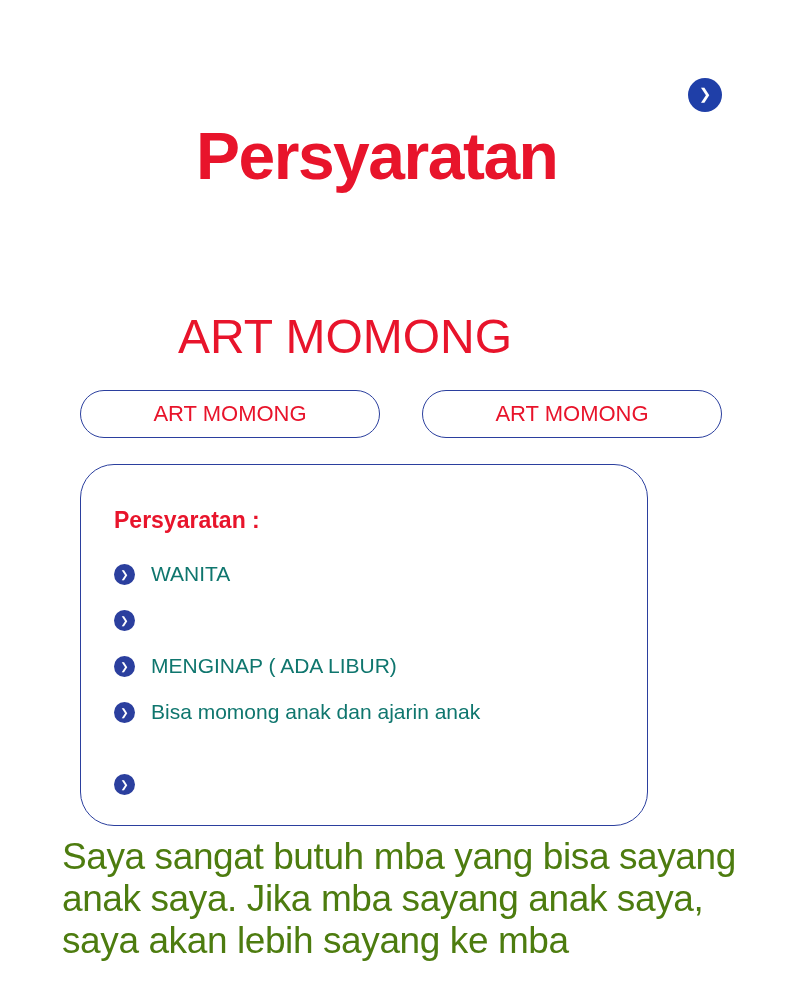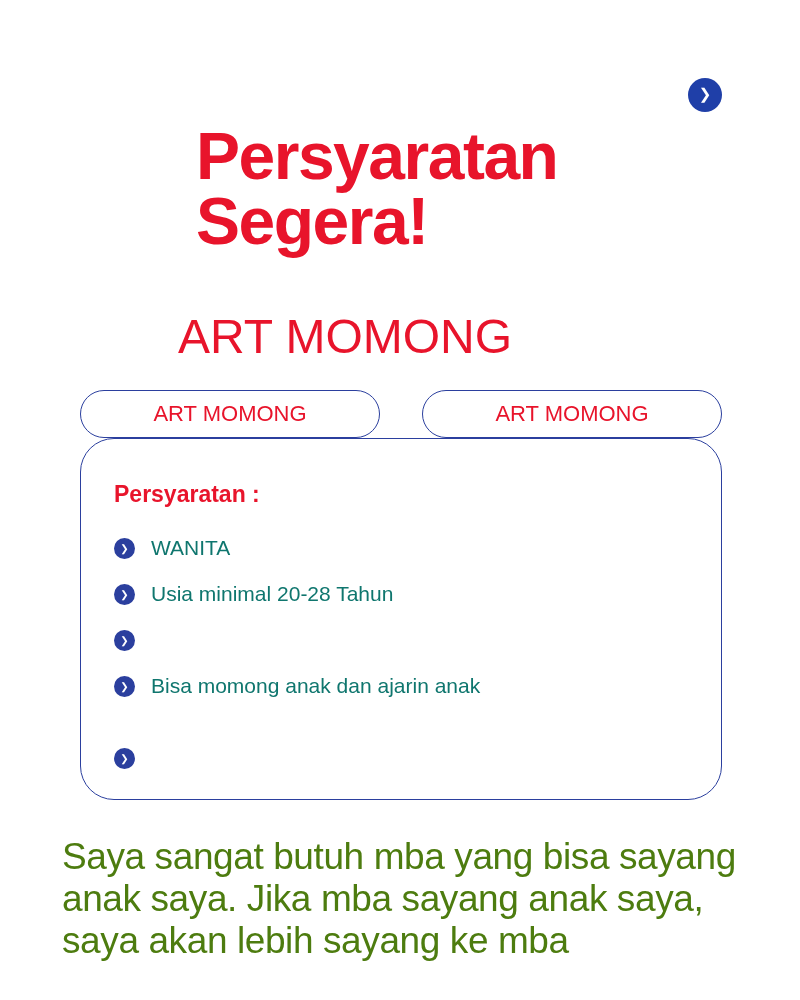--- a/index.html
+++ b/index.html
@@ -94,23 +94,23 @@
     justify-content: center;
     color: #e8142b;
     font-size: 22px;
     background: #ffffff;
     box-sizing: border-box;
   }
 
   
   .req-card {
     position: absolute;
-    top: 438px;
+    top: 464px;
     left: 80px;
-    width: 642px;
+    width: 568px;
     height: 362px;
     border: 1.5px solid #2b3f9e;
     border-radius: 34px;
     background: #ffffff;
     box-sizing: border-box;
   }
   .req-title {
     position: absolute;
     top: 42px;
     left: 33px;
@@ -169,46 +169,45 @@
 <body>
 
 <div class="poster">
 
   <div class="arrow-btn">
     <span>❯</span>
   </div>
 
   <div class="headline">
     <span class="l1">Persyaratan</span>
-    <span class="l2">Segera!</span>
   </div>
 
   <div class="job-title">ART MOMONG</div>
 
   <div class="chips">
     <div class="chip">ART MOMONG</div>
     <div class="chip">ART MOMONG</div>
   </div>
 
   <div class="req-card">
     <div class="req-title">Persyaratan :</div>
     <div class="req-list">
 
       <div class="req-item">
         <span class="bullet">❯</span>
         <span class="req-text">WANITA</span>
       </div>
 
       <div class="req-item">
         <span class="bullet">❯</span>
-        <span class="req-text">Usia minimal 20-28 Tahun</span>
-      </div>
-
-      <div class="req-item">
-        <span class="bullet">❯</span>
+      </div>
+
+      <div class="req-item">
+        <span class="bullet">❯</span>
+        <span class="req-text">MENGINAP ( ADA LIBUR)</span>
       </div>
 
       <div class="req-item">
         <span class="bullet">❯</span>
         <span class="req-text">Bisa momong anak dan ajarin anak</span>
       </div>
 
       <div class="req-item gap">
         <span class="bullet">❯</span>
       </div>

